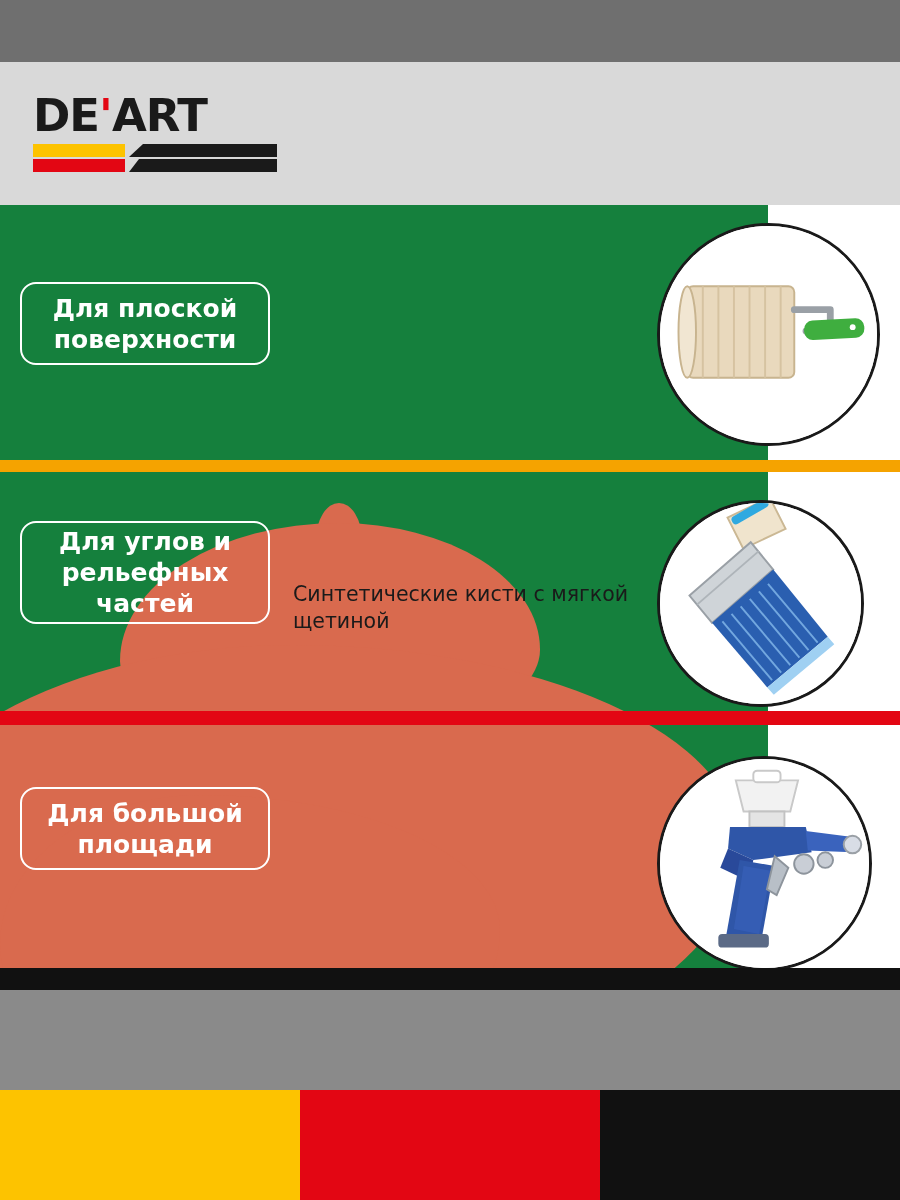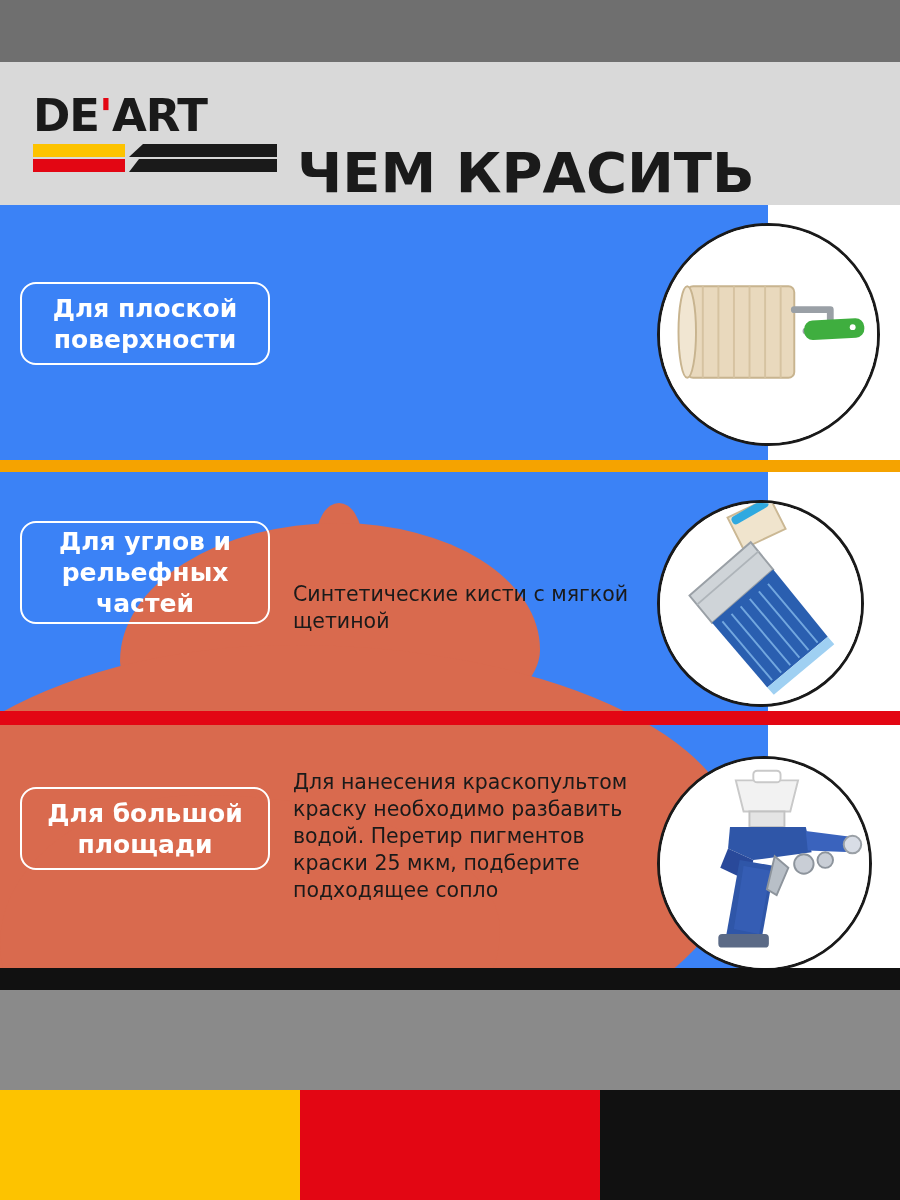--- a/index.html
+++ b/index.html
@@ -5,21 +5,21 @@
   * { box-sizing: border-box; margin: 0; padding: 0; }
   html, body {
     width: 900px; height: 1200px;
     font-family: "Liberation Sans", sans-serif;
     background: #ffffff;
     overflow: hidden;
   }
   .page {
     position: relative;
     width: 768px; height: 1200px;
-    background: #3b82f6;
+    background: #15803d;
   }
 
   
   .strip-top-dark {
     position: absolute; top: 0; left: 0; width: 900px; height: 62px;
     background: #6f6f6f;
   }
   .header {
     position: absolute; top: 62px; left: 0; width: 900px; height: 143px;
     background: #d9d9d9;
@@ -185,21 +185,20 @@
   <div class="header">
     <div class="logo-wrap">
       <div class="logo-text"><span>DE</span><span class="accent">'</span><span>ART</span></div>
       <div class="logo-bars">
         <div class="bar bar-y"></div>
         <div class="bar bar-r"></div>
         <div class="bar bar-k1"></div>
         <div class="bar bar-k2"></div>
       </div>
     </div>
-    <div class="header-title">ЧЕМ КРАСИТЬ</div>
   </div>
 
   <div class="splash">
     <div class="blob-drop"></div>
     <div class="blob-neck"></div>
     <div class="blob-2"></div>
     <div class="blob-main"></div>
     <div class="blob-3"></div>
   </div>
 
@@ -257,21 +256,20 @@
           <path d="M66 182 L146 168 L148 178 L68 192 Z" fill="#9fd0f2"></path>
         </g>
       </svg>
     </div>
   </div>
 
   <div class="divider div-red"></div>
 
   <div class="row row-3">
     <div class="pill pill-3">Для большой площади</div>
-    <div class="desc desc-3">Для нанесения краскопультом краску необходимо разбавить водой. Перетир пигментов краски 25 мкм, подберите подходящее сопло</div>
     <div class="photo photo-3">
       <svg viewBox="0 0 215 215" width="209" height="209">
         <rect x="0" y="0" width="215" height="215" fill="#ffffff"></rect>
 
         <path d="M78 22 L142 22 L134 54 L86 54 Z" fill="#f2f2f2" stroke="#c9c9c9" stroke-width="2"></path>
         <rect x="92" y="54" width="36" height="16" fill="#e4e4e4" stroke="#c2c2c2" stroke-width="2"></rect>
         <rect x="96" y="12" width="28" height="12" rx="4" fill="#ffffff" stroke="#c9c9c9" stroke-width="2"></rect>
 
         <path d="M72 70 L150 70 L156 96 L96 104 L70 92 Z" fill="#2f56a8"></path>
         <path d="M70 92 L96 104 L92 126 L62 112 Z" fill="#29499a"></path>

